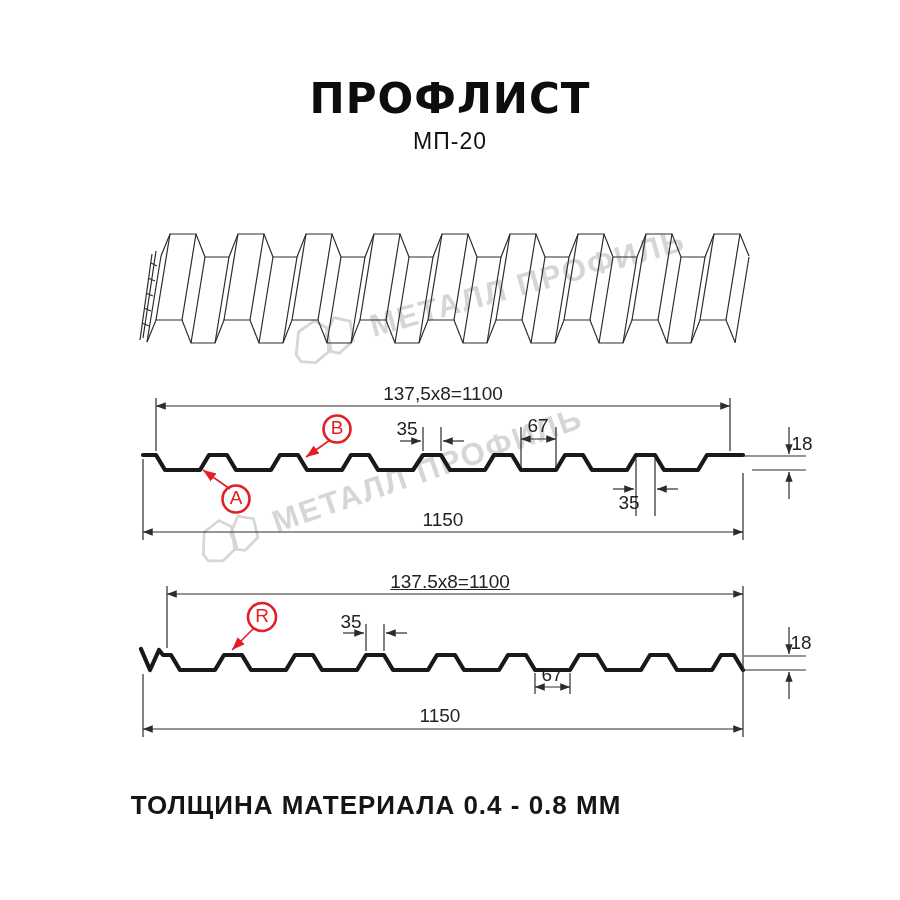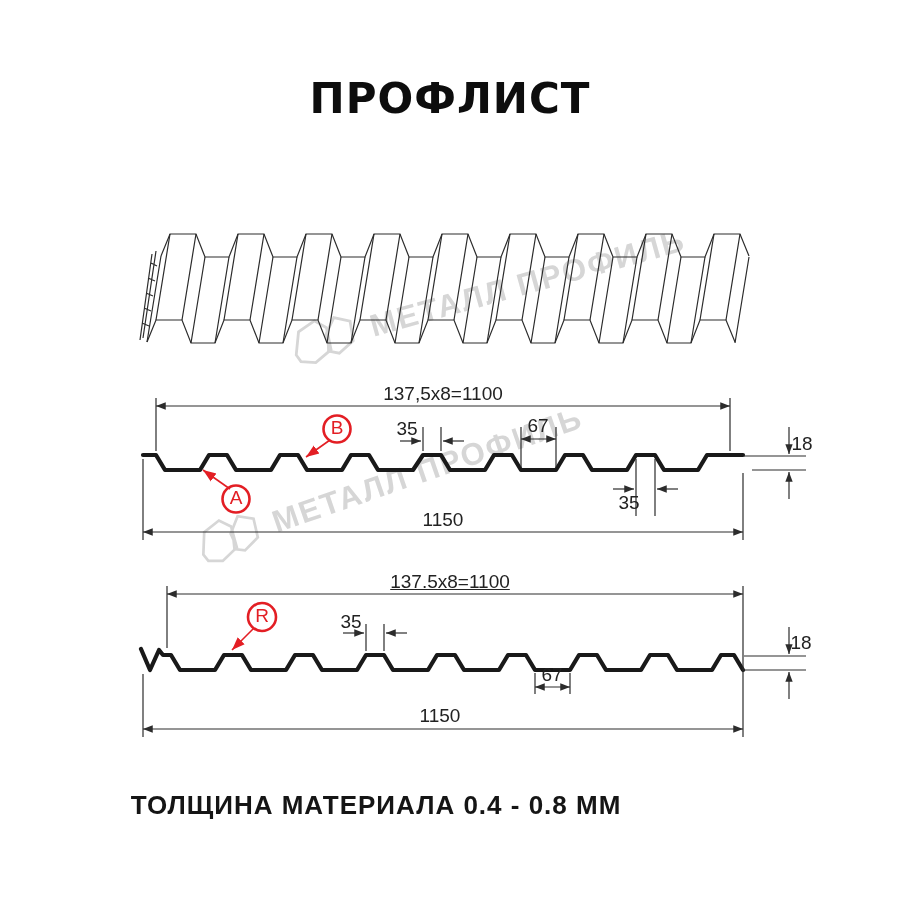--- a/index.html
+++ b/index.html
@@ -50,20 +50,21 @@
     position:absolute;transform:translate(-50%,-54%);
     font-size:19px;color:var(--red);font-weight:400;
   }
 </style>
 </head>
 <body>
 
 <div class="canvas">
 
   <div class="title">ПРОФЛИСТ</div>
+  <div class="subtitle">МП-20</div>
 
   <div class="watermark wm1">
     <svg class="wm-logo" width="72" height="56" viewBox="0 0 100 80">
       <path d="M8,50 L20,19 L46,10 L60,24 L58,56 L32,68 L12,61 Z"></path>
       <path d="M56,34 L74,13 L95,24 L92,52 L68,64 L54,57 L57,44 Z"></path>
     </svg>
     <span class="wm-text">МЕТАЛЛ ПРОФИЛЬ</span>
   </div>
 
   <div class="watermark wm2">

